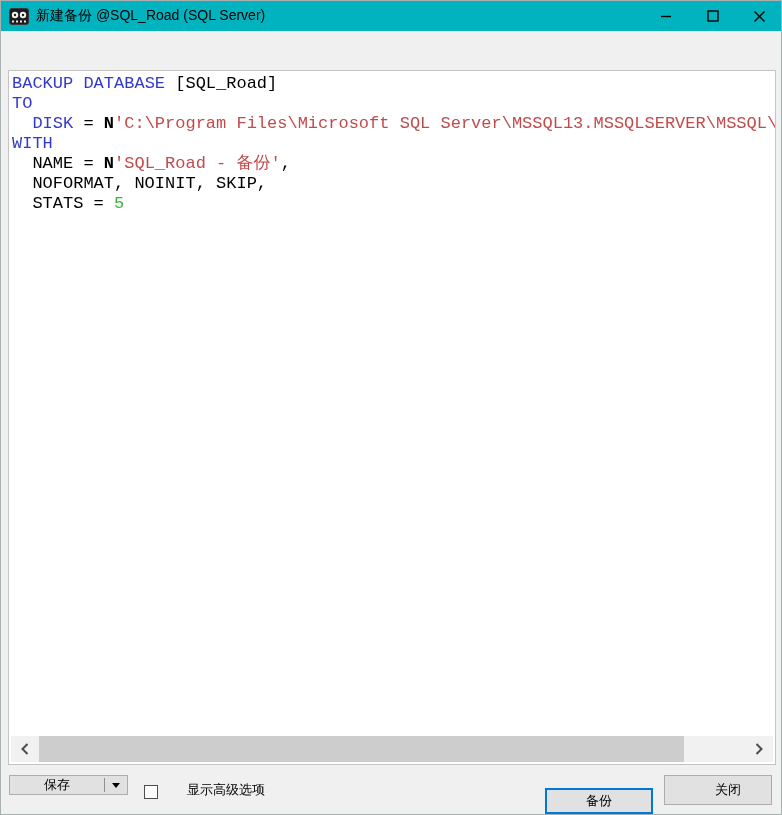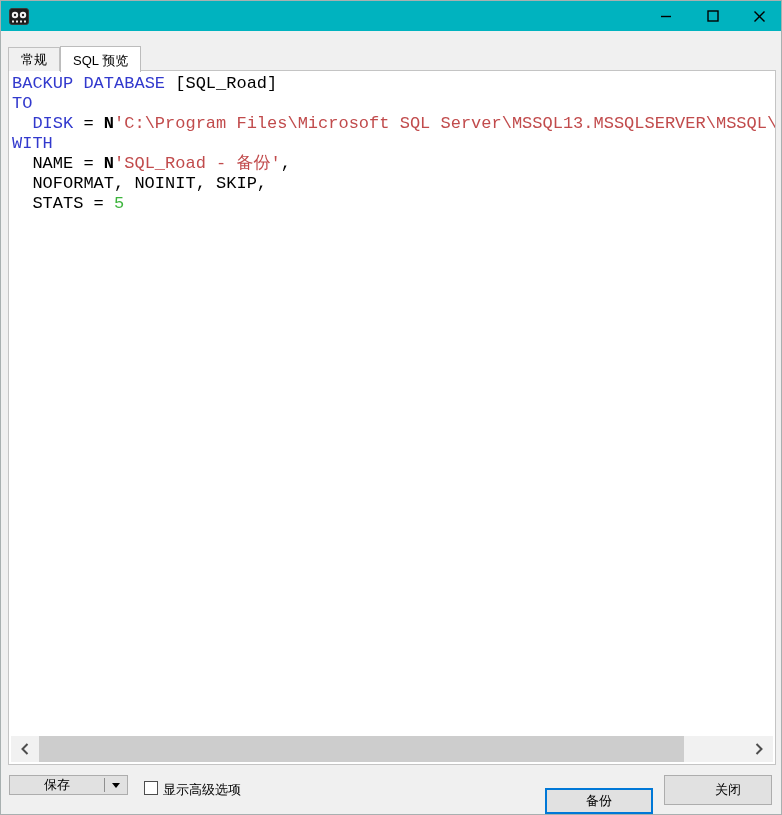--- a/index.html
+++ b/index.html
@@ -35,21 +35,21 @@
   .scroll-thumb{position:absolute;left:0;top:0;height:26px;width:645px;background:#cdcdcd;}
 
   
   .footer{position:absolute;left:0;top:769px;width:782px;height:46px;}
   .btn{box-sizing:border-box;background:#e1e1e1;border:1px solid #adadad;font-size:13px;color:#000;display:flex;align-items:center;justify-content:center;position:absolute;}
   .save-split{left:8px;top:5px;width:119px;height:20px;box-sizing:border-box;border:1px solid #adadad;background:#e1e1e1;display:flex;position:absolute;}
   .save-main{flex:1;display:flex;align-items:center;justify-content:center;font-size:13px;color:#000;}
   .save-sep{width:1px;background:#8f8f8f;margin:2px 0;}
   .save-arrow{width:22px;display:flex;align-items:center;justify-content:center;}
   .caret-down{width:0;height:0;border-left:4px solid transparent;border-right:4px solid transparent;border-top:5px solid #000;}
-  .checkbox-row{position:absolute;left:143px;top:11px;display:flex;align-items:flex-start;}
+  .checkbox-row{position:absolute;left:143px;top:11px;display:flex;align-items:flex-end;gap:24px;}
   .checkbox-box{width:14px;height:14px;box-sizing:border-box;border:1px solid #4d4d4d;background:#fff;}
   .checkbox-label{margin-left:5px;font-size:13px;color:#000;}
   .btn-backup{left:544px;top:18px;width:108px;height:26px;border:2px solid var(--accent,#0078d7);}
   .btn-close{left:663px;top:5px;width:108px;height:30px;padding-left:20px;}
 </style>
 </head>
 <body>
 
 <div class="window">
 
@@ -60,44 +60,41 @@
         <circle cx="6" cy="7" r="3.2" fill="#f2f2f2"></circle>
         <circle cx="14" cy="7" r="3.2" fill="#f2f2f2"></circle>
         <circle cx="6" cy="7" r="1.2" fill="#1c1c1c"></circle>
         <circle cx="14" cy="7" r="1.2" fill="#1c1c1c"></circle>
         <rect x="3" y="12.5" width="2" height="2" fill="#e8e8e8"></rect>
         <rect x="7" y="12.5" width="2" height="2" fill="#e8e8e8"></rect>
         <rect x="11" y="12.5" width="2" height="2" fill="#e8e8e8"></rect>
         <rect x="15" y="12.5" width="2" height="2" fill="#e8e8e8"></rect>
       </svg>
     </span>
+    <span class="title-text">新建备份 @SQL_Road (SQL Server)</span>
     <div class="win-controls">
       <div class="win-btn">
         <svg width="12" height="12" viewBox="0 0 12 12">
             <line x1="1" y1="6.5" x2="11" y2="6.5" stroke="#000" stroke-width="1.4"></line>
           </svg>
       </div>
       <div class="win-btn">
         <svg width="12" height="12" viewBox="0 0 12 12">
             <rect x="1" y="1" width="10" height="10" fill="none" stroke="#000" stroke-width="1.4"></rect>
           </svg>
       </div>
       <div class="win-btn">
         <svg width="13" height="13" viewBox="0 0 13 13">
             <line x1="1.5" y1="1.5" x2="11.5" y2="11.5" stroke="#000" stroke-width="1.4"></line>
             <line x1="11.5" y1="1.5" x2="1.5" y2="11.5" stroke="#000" stroke-width="1.4"></line>
           </svg>
       </div>
     </div>
   </div>
 
-  <div class="tabbar">
-    <div class="tab">常规</div>
-    <div class="tab active">SQL 预览</div>
-  </div>
 
   <div class="panel">
     <div class="editor"><div class="code-line"><span class="tk-kw">BACKUP</span><span class="tk-pl"> </span><span class="tk-kw">DATABASE</span><span class="tk-pl"> [SQL_Road]</span></div><div class="code-line"><span class="tk-kw">TO</span></div><div class="code-line"><span class="tk-pl">  </span><span class="tk-kw">DISK</span><span class="tk-pl"> = </span><span class="tk-bold">N</span><span class="tk-str">'C:\Program Files\Microsoft SQL Server\MSSQL13.MSSQLSERVER\MSSQL\B</span></div><div class="code-line"><span class="tk-kw">WITH</span></div><div class="code-line"><span class="tk-pl">  NAME = </span><span class="tk-bold">N</span><span class="tk-str">'SQL_Road - 备份'</span><span class="tk-pl">,</span></div><div class="code-line"><span class="tk-pl">  NOFORMAT, NOINIT, SKIP,</span></div><div class="code-line"><span class="tk-pl">  STATS = </span><span class="tk-num">5</span></div></div>
 
     <div class="hscroll">
       <div class="scroll-btn">
         <svg width="8" height="12" viewBox="0 0 8 12">
             <polyline points="6.5,1 1.5,6 6.5,11" fill="none" stroke="#4d4d4d" stroke-width="2"></polyline>
           </svg>
       </div>

